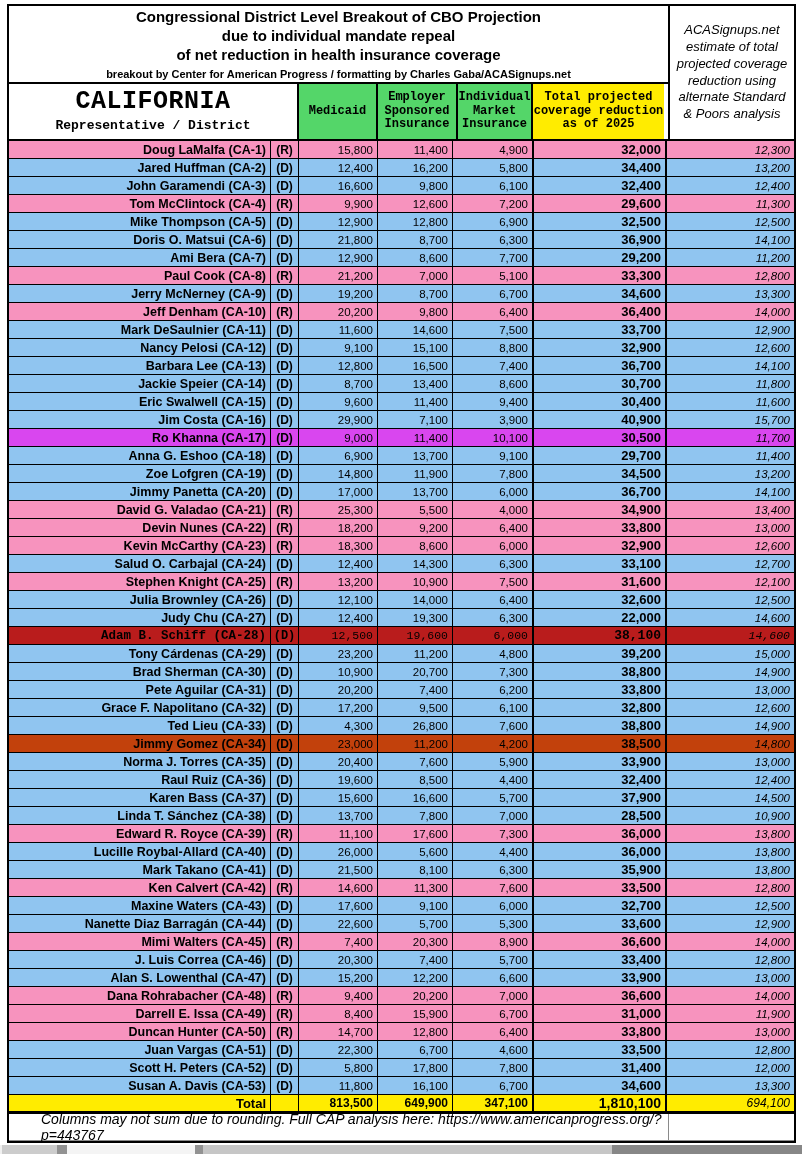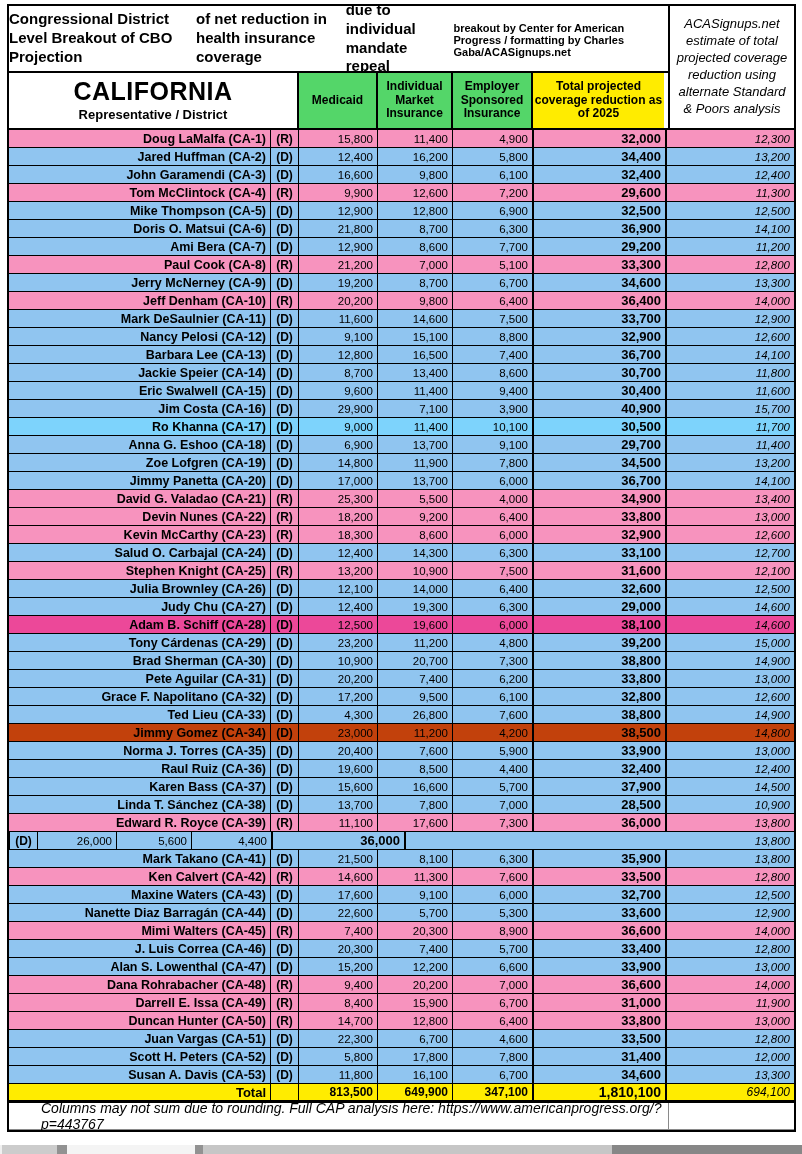--- a/index.html
+++ b/index.html
@@ -9,31 +9,31 @@
     -webkit-font-smoothing:antialiased;
   }
   .sheet{
     position:absolute;left:7px;top:4px;width:789px;
     border:2px solid #000;box-sizing:border-box;background:#fff;
   }
   
   .head{display:flex;border-bottom:2px solid #000;}
   .head-left{width:659px;box-sizing:border-box;}
   .titles{
-    height:67px;border-bottom:2px solid #000;box-sizing:border-box;
-    display:flex;flex-direction:row;justify-content:center;align-items:center;
+    height:78px;border-bottom:2px solid #000;box-sizing:border-box;
+    display:flex;flex-direction:column;justify-content:center;align-items:center;
     padding:2px 0;
   }
   .title-line{font-weight:bold;font-size:15px;line-height:1.25;}
   .subtitle-line{font-weight:bold;font-size:11px;margin-top:3px;}
   .colheads{display:flex;height:55px;}
   .ch{
     box-sizing:border-box;border-left:2px solid #000;
     display:flex;flex-direction:column;justify-content:center;align-items:center;
-    text-align:center;font-weight:bold;font-size:12px;line-height:1.15;
+    text-align:center;font-weight:bold;font-size:12px;line-height:1.15;font-family:Liberation Mono, monospace;
   }
   .ch.state{width:288px;border-left:none;}
   .state-name{font-size:25px;font-weight:bold;letter-spacing:0.5px;line-height:1.05;}
   .state-sub{font-size:13px;font-weight:bold;margin-top:4px;}
   .ch.med{width:79px;}
   .ch.ind{width:75px;}
   .ch.emp{width:80px;}
   .ch.tot{width:133px;}
   .side-note{
     flex:1;border-left:2px solid #000;box-sizing:border-box;
@@ -81,32 +81,32 @@
 </style>
 </head>
 <body>
 
 <div class="sheet">
 
   <div class="head">
     <div class="head-left">
       <div class="titles">
         <div class="title-line">Congressional District Level Breakout of CBO Projection</div>
+        <div class="title-line">due to individual mandate repeal</div>
         <div class="title-line">of net reduction in health insurance coverage</div>
-        <div class="title-line">due to individual mandate repeal</div>
         <div class="subtitle-line">breakout by Center for American Progress / formatting by Charles Gaba/ACASignups.net</div>
       </div>
       <div class="colheads">
         <div class="ch state">
           <div class="state-name">CALIFORNIA</div>
           <div class="state-sub">Representative / District</div>
         </div>
         <div class="ch med" style="background: rgb(84, 214, 105);">Medicaid</div>
+        <div class="ch emp" style="background: rgb(84, 214, 105);">Employer Sponsored Insurance</div>
         <div class="ch ind" style="background: rgb(84, 214, 105);">Individual Market Insurance</div>
-        <div class="ch emp" style="background: rgb(84, 214, 105);">Employer Sponsored Insurance</div>
         <div class="ch tot" style="background: rgb(255, 236, 0);">Total projected coverage reduction as of 2025</div>
       </div>
     </div>
     <div class="side-note">ACASignups.net estimate of total projected coverage reduction using alternate Standard &amp; Poors analysis</div>
   </div>
 
   <div id="rows">
       <div class="row" style="background: rgb(247, 147, 190);">
         <div class="c name">Doug LaMalfa (CA-1)</div>
         <div class="c party">(R)</div>
@@ -244,21 +244,21 @@
       </div>
       <div class="row" style="background: rgb(144, 197, 240);">
         <div class="c name">Jim Costa (CA-16)</div>
         <div class="c party">(D)</div>
         <div class="c num">29,900</div>
         <div class="c num ind">7,100</div>
         <div class="c num emp">3,900</div>
         <div class="c tot">40,900</div>
         <div class="c est">15,700</div>
       </div>
-      <div class="row" style="background: #7dd3fc;">
+      <div class="row" style="background: #d946ef;">
         <div class="c name">Ro Khanna (CA-17)</div>
         <div class="c party">(D)</div>
         <div class="c num">9,000</div>
         <div class="c num ind">11,400</div>
         <div class="c num emp">10,100</div>
         <div class="c tot">30,500</div>
         <div class="c est">11,700</div>
       </div>
       <div class="row" style="background: rgb(144, 197, 240);">
         <div class="c name">Anna G. Eshoo (CA-18)</div>
@@ -340,24 +340,24 @@
         <div class="c num emp">6,400</div>
         <div class="c tot">32,600</div>
         <div class="c est">12,500</div>
       </div>
       <div class="row" style="background: rgb(144, 197, 240);">
         <div class="c name">Judy Chu (CA-27)</div>
         <div class="c party">(D)</div>
         <div class="c num">12,400</div>
         <div class="c num ind">19,300</div>
         <div class="c num emp">6,300</div>
-        <div class="c tot">29,000</div>
+        <div class="c tot">22,000</div>
         <div class="c est">14,600</div>
       </div>
-      <div class="row" style="background: #ec4899;">
+      <div class="row" style="background: #b91c1c; font-family: Liberation Mono, monospace;">
         <div class="c name">Adam B. Schiff (CA-28)</div>
         <div class="c party">(D)</div>
         <div class="c num">12,500</div>
         <div class="c num ind">19,600</div>
         <div class="c num emp">6,000</div>
         <div class="c tot">38,100</div>
         <div class="c est">14,600</div>
       </div>
       <div class="row" style="background: rgb(144, 197, 240);">
         <div class="c name">Tony Cárdenas (CA-29)</div>
@@ -452,20 +452,21 @@
       <div class="row" style="background: rgb(247, 147, 190);">
         <div class="c name">Edward R. Royce (CA-39)</div>
         <div class="c party">(R)</div>
         <div class="c num">11,100</div>
         <div class="c num ind">17,600</div>
         <div class="c num emp">7,300</div>
         <div class="c tot">36,000</div>
         <div class="c est">13,800</div>
       </div>
       <div class="row" style="background: rgb(144, 197, 240);">
+        <div class="c name">Lucille Roybal-Allard (CA-40)</div>
         <div class="c party">(D)</div>
         <div class="c num">26,000</div>
         <div class="c num ind">5,600</div>
         <div class="c num emp">4,400</div>
         <div class="c tot">36,000</div>
         <div class="c est">13,800</div>
       </div>
       <div class="row" style="background: rgb(144, 197, 240);">
         <div class="c name">Mark Takano (CA-41)</div>
         <div class="c party">(D)</div>

